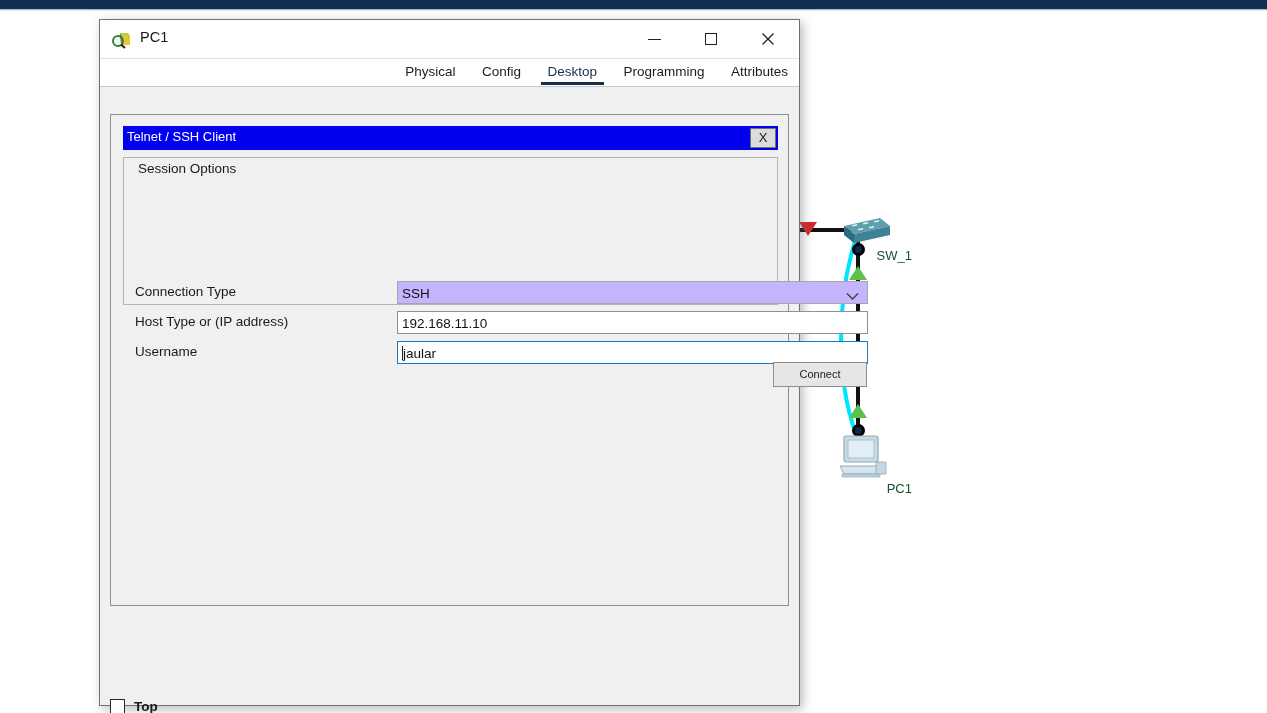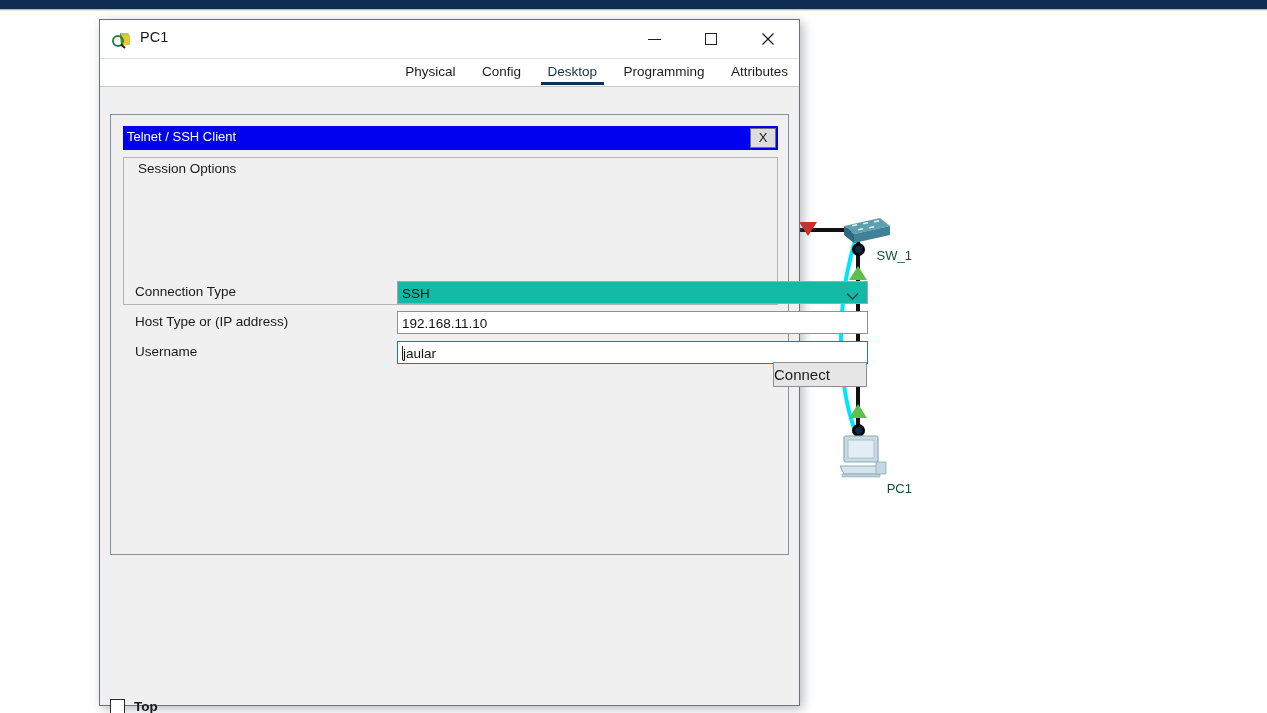--- a/index.html
+++ b/index.html
@@ -148,21 +148,21 @@
     height: 3px;
     background: #12314f;
   }
 
   
   .desktop-panel {
     position: absolute;
     left: 10px;
     top: 94px;
     width: 679px;
-    height: 441px;
+    height: 492px;
     background: #f0f0f0;
     border: 1px solid #8a9097;
     box-sizing: border-box;
   }
 
   
   .app-titlebar {
     position: absolute;
     left: 12px; top: 11px;
     width: 655px; height: 24px;
@@ -224,21 +224,21 @@
     left: 286px;
     width: 471px;
     height: 23px;
     box-sizing: border-box;
     font-size: 13.5px;
     color: #111111;
     padding: 2px 0 0 4px;
     line-height: 19px;
   }
   .field-select {
-    background: #14b8a6;
+    background: #c4b5fd;
     border: 1px solid #a6a6a6;
   }
   .field-text {
     background: #ffffff;
     border: 1px solid #909090;
   }
   .field-text.focused {
     border: 1.5px solid #1678c8;
   }
   .caret {
@@ -255,22 +255,23 @@
 
   .connect-btn {
     position: absolute;
     left: 662px;
     top: 247px;
     width: 94px;
     height: 25px;
     background: #e6e6e6;
     border: 1px solid #8e8e8e;
     box-sizing: border-box;
-    font-size: 15px;
-    color: #1a1a1a;
+    font-size: 11px;
+    color: #1a1a1a;
+    text-align: center;
     line-height: 23px;
     cursor: default;
   }
 
   
   .bottom-row {
     position: absolute;
     left: 10px;
     top: 675px;
     height: 22px;

